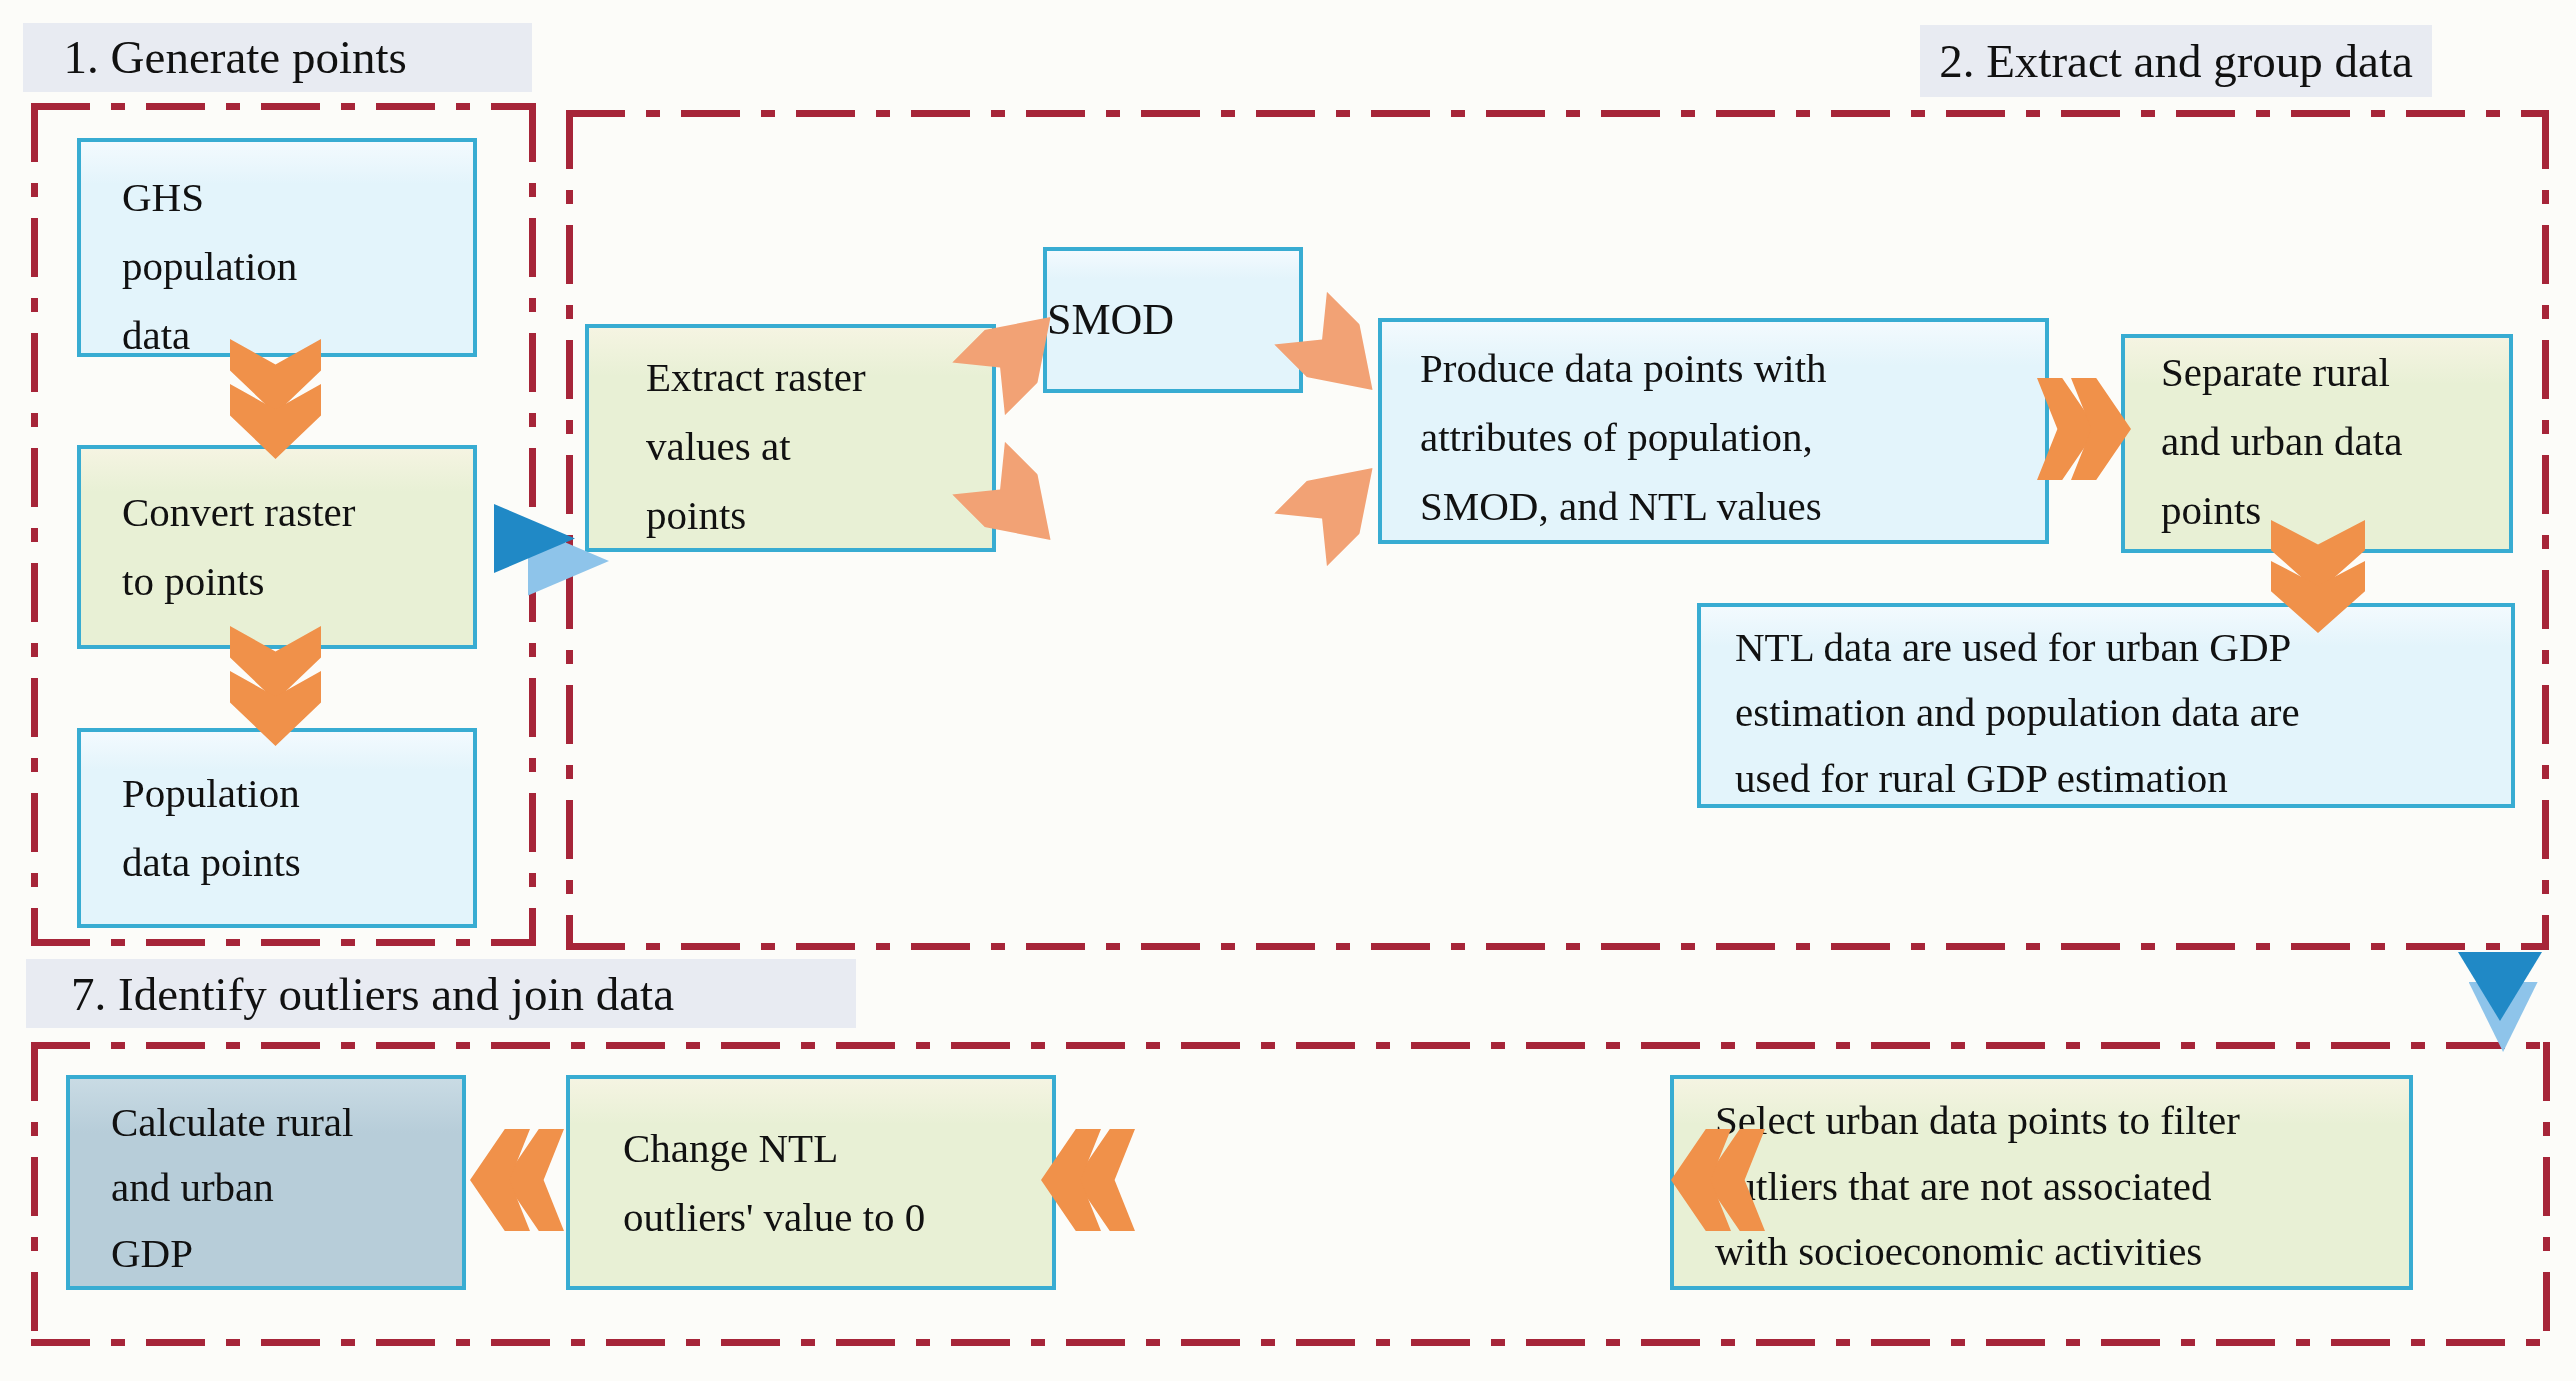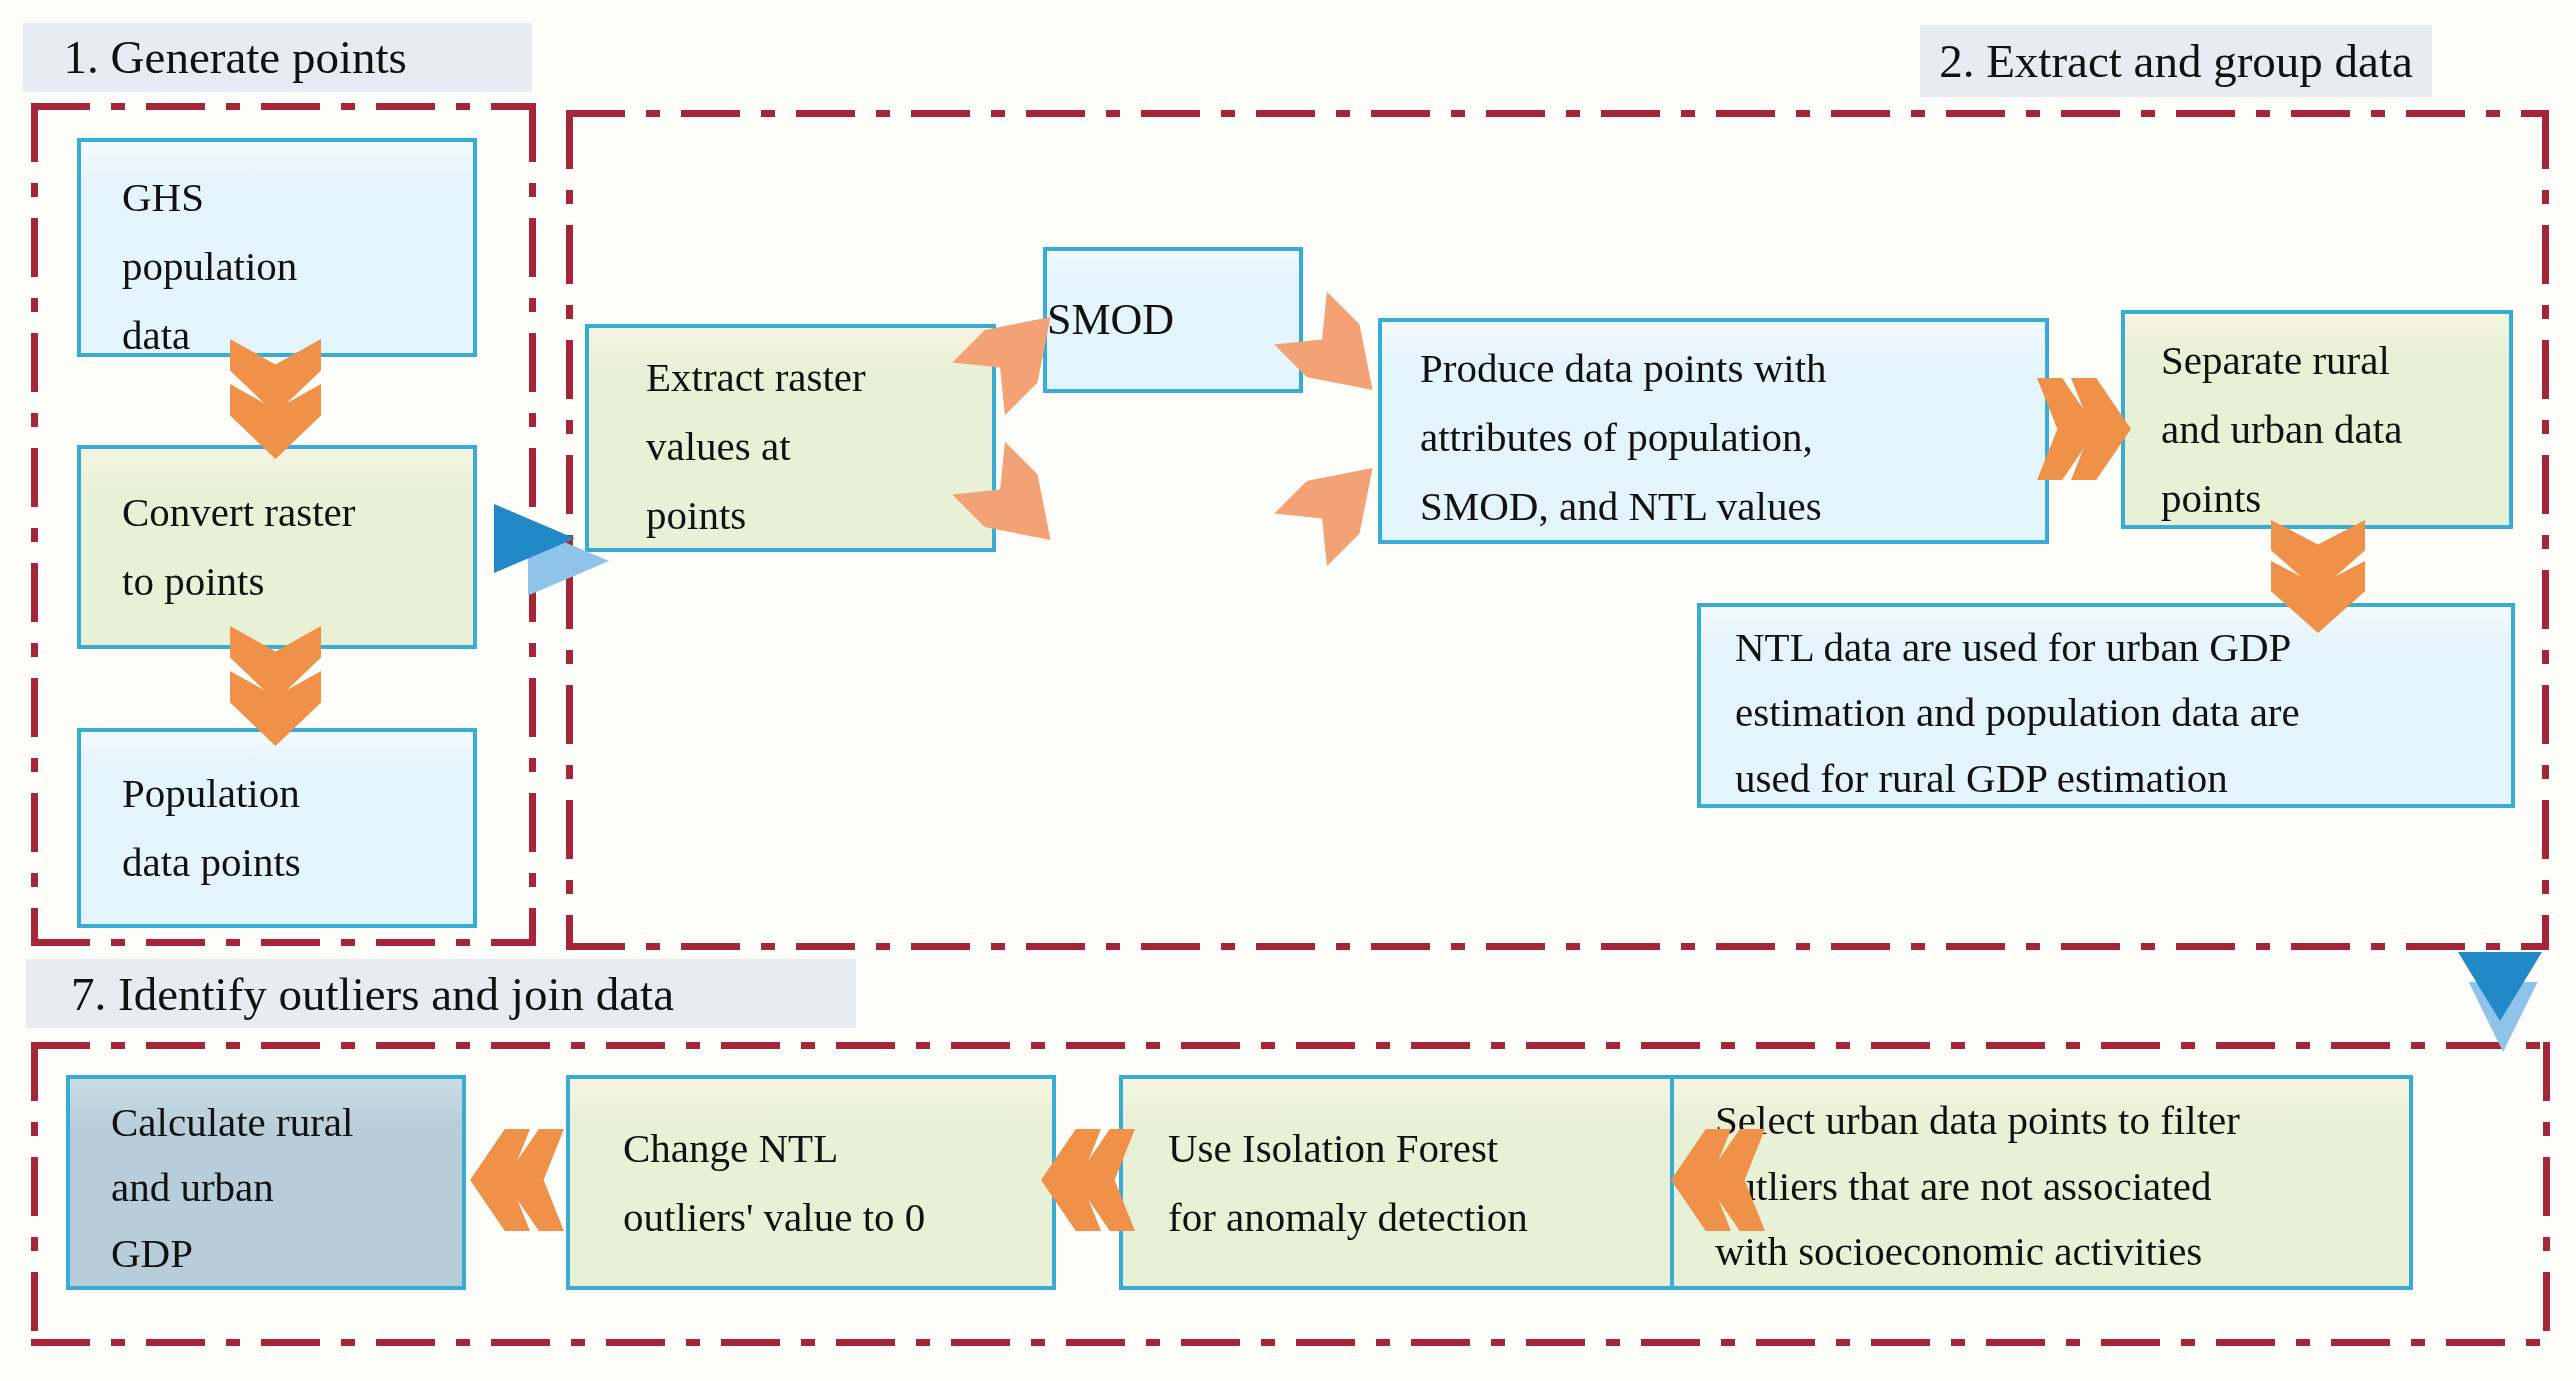--- a/index.html
+++ b/index.html
@@ -97,43 +97,39 @@
 points</div>
   </div>
   <div class="box blue center" style="left:1043px;top:247px;width:260px;height:146px">
     <div class="txt" style="font-size:44px">SMOD</div>
   </div>
   <div class="box blue" style="left:1378px;top:318px;width:671px;height:226px;padding:12px 0 0 38px">
     <div class="txt">Produce data points with
 attributes of population,
 SMOD, and NTL values</div>
   </div>
-  <div class="box green" style="left:2121px;top:310px;width:392px;height:219px;padding:12px 0 0 36px">
+  <div class="box green" style="left:2121px;top:334px;width:392px;height:219px;padding:0 0 0 36px">
     <div class="txt" style="font-size:41px">Separate rural
 and urban data
 points</div>
   </div>
   <div class="box blue" style="left:1697px;top:603px;width:818px;height:205px;padding:7.5px 0 0 34px">
     <div class="txt" style="line-height:1.6">NTL data are used for urban GDP
 estimation and population data are
 used for rural GDP estimation</div>
   </div>
 
   <div class="box grayblue" style="left:66px;top:1075px;width:400px;height:215px;padding:10.6px 0 0 41px">
     <div class="txt" style="line-height:1.6">Calculate rural
 and urban
 GDP</div>
   </div>
   <div class="box green vcenter" style="left:566px;top:1075px;width:490px;height:215px;padding-left:53px">
     <div class="txt">Change NTL
 outliers' value to 0</div>
-  </div>
-  <div class="box green vcenter" style="left:1119px;top:1075px;width:564px;height:215px;padding-left:45px">
-    <div class="txt">Use Isolation Forest
-for anomaly detection</div>
   </div>
   <div class="box green" style="left:1670px;top:1075px;width:743px;height:215px;padding:9px 0 0 41px">
     <div class="txt" style="line-height:1.6">Select urban data points to filter
 outliers that are not associated
 with socioeconomic activities</div>
   </div>
 
   <div class="adb" style="left:230px;top:339px;width:91px;height:121px">
     <i class="chev" style="top:0;height:75px"></i>
     <i class="chev" style="top:45px;height:75px"></i>

